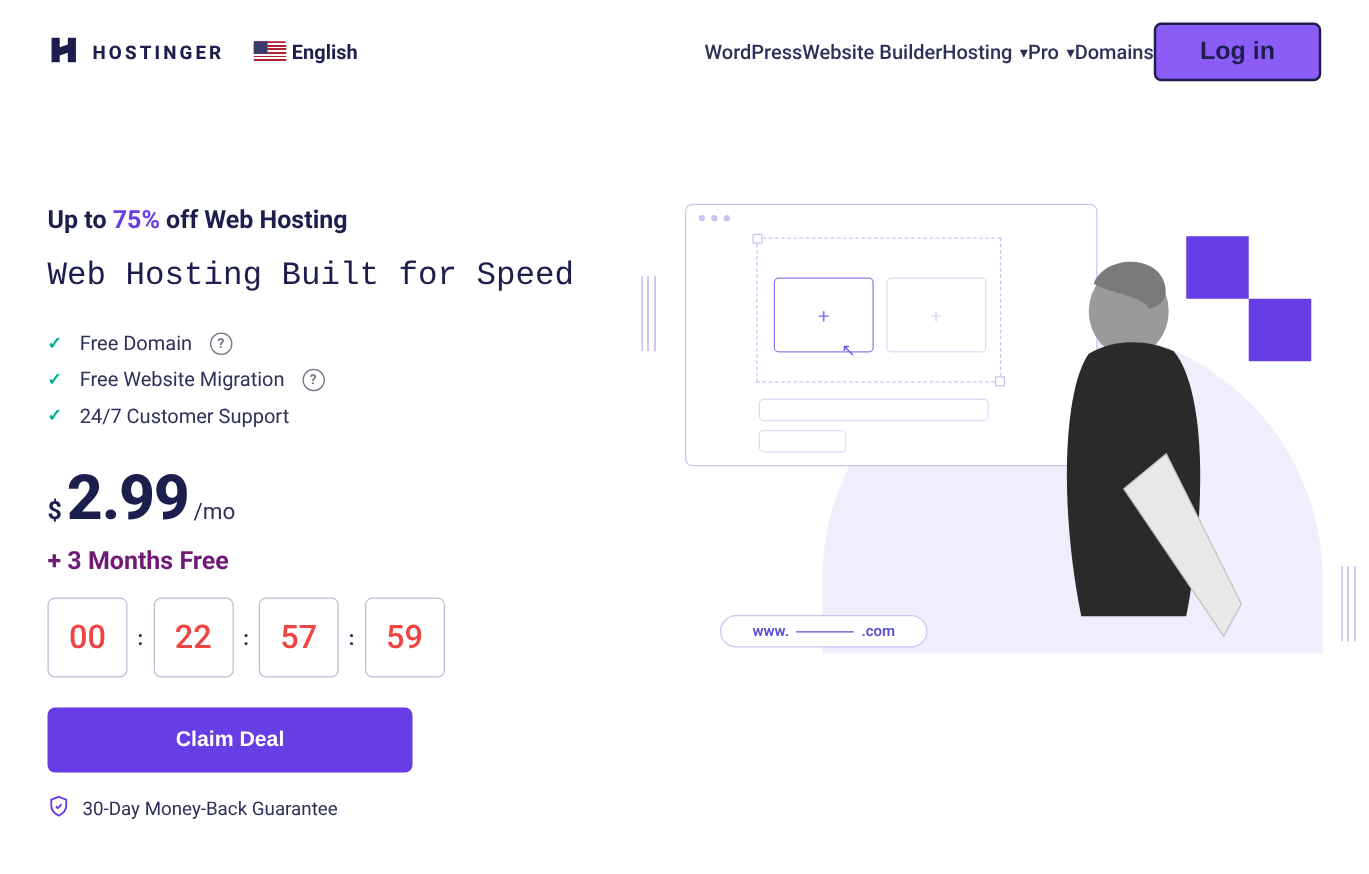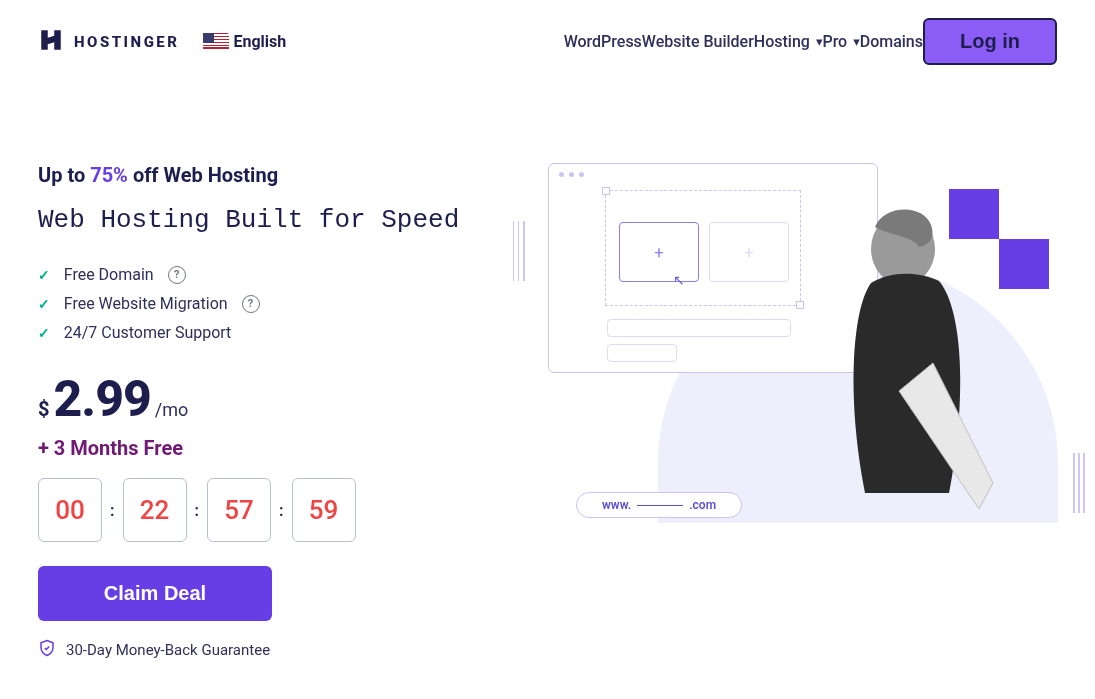--- a/index.html
+++ b/index.html
@@ -29,21 +29,21 @@
   .check { color: #00b090; font-weight: 900; font-size: 14px; }
   .help { width: 18px; height: 18px; border: 1.5px solid #727586; border-radius: 50%; display: inline-flex; align-items: center; justify-content: center; font-size: 11px; color: #727586; font-weight: 700; cursor: pointer; }
   .price-row { display: flex; align-items: baseline; gap: 4px; margin-bottom: 8px; }
   .cur { font-size: 20px; font-weight: 700; color: #1d1e4e; }
   .amt { font-size: 50px; font-weight: 800; color: #1d1e4e; letter-spacing: -1px; }
   .per { font-size: 18px; color: #2f305a; }
   .bonus { font-size: 20px; font-weight: 700; color: #701a75; margin-bottom: 18px; }
   .timer { display: flex; align-items: center; gap: 8px; margin-bottom: 24px; }
   .tbox { width: 64px; height: 64px; border: 1.5px solid #b7bfd3; border-radius: 6px; display: flex; align-items: center; justify-content: center; font-size: 26px; font-weight: 500; color: #ef4444; }
   .tcolon { font-weight: 700; color: #2f305a; }
-  .cta { width: 234px; background: #673de6; color: #fff; border: none; padding: 16px; font-size: 20px; font-weight: 700; border-radius: 6px; cursor: pointer; margin-bottom: 18px; }
+  .cta { width: 292px; background: #673de6; color: #fff; border: none; padding: 16px; font-size: 17px; font-weight: 700; border-radius: 6px; cursor: pointer; margin-bottom: 18px; }
   .guarantee { display: flex; align-items: center; gap: 10px; font-size: 15px; color: #2f305a; }
   .shield { color: #673de6; }
   
   
   .hero-right { position: relative; flex: 1; }
   .browser-frame { position: absolute; left: 40px; top: 0; width: 330px; height: 210px; border: 1.5px solid #c9c5f3; border-radius: 6px; background: #fff; }
   .browser-dots { position: absolute; left: 10px; top: 8px; display: flex; gap: 5px; }
   .browser-dots span { width: 5px; height: 5px; border-radius: 50%; background: #c9c5f3; }
   .sel-frame { position: absolute; left: 56px; top: 26px; width: 196px; height: 116px; border: 1px dashed #c9c5f3; }
   .sel-frame::before, .sel-frame::after { content:""; position:absolute; width:6px; height:6px; border:1px solid #c9c5f3; background:#fff; }

